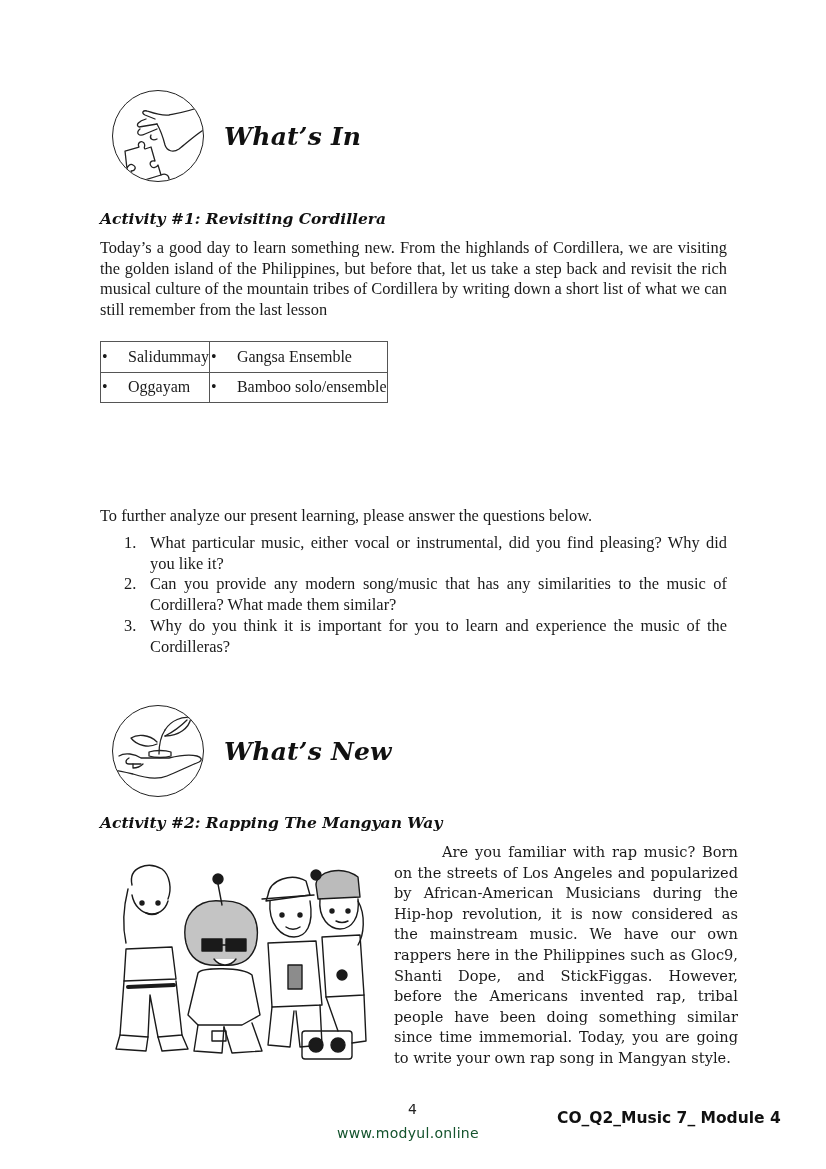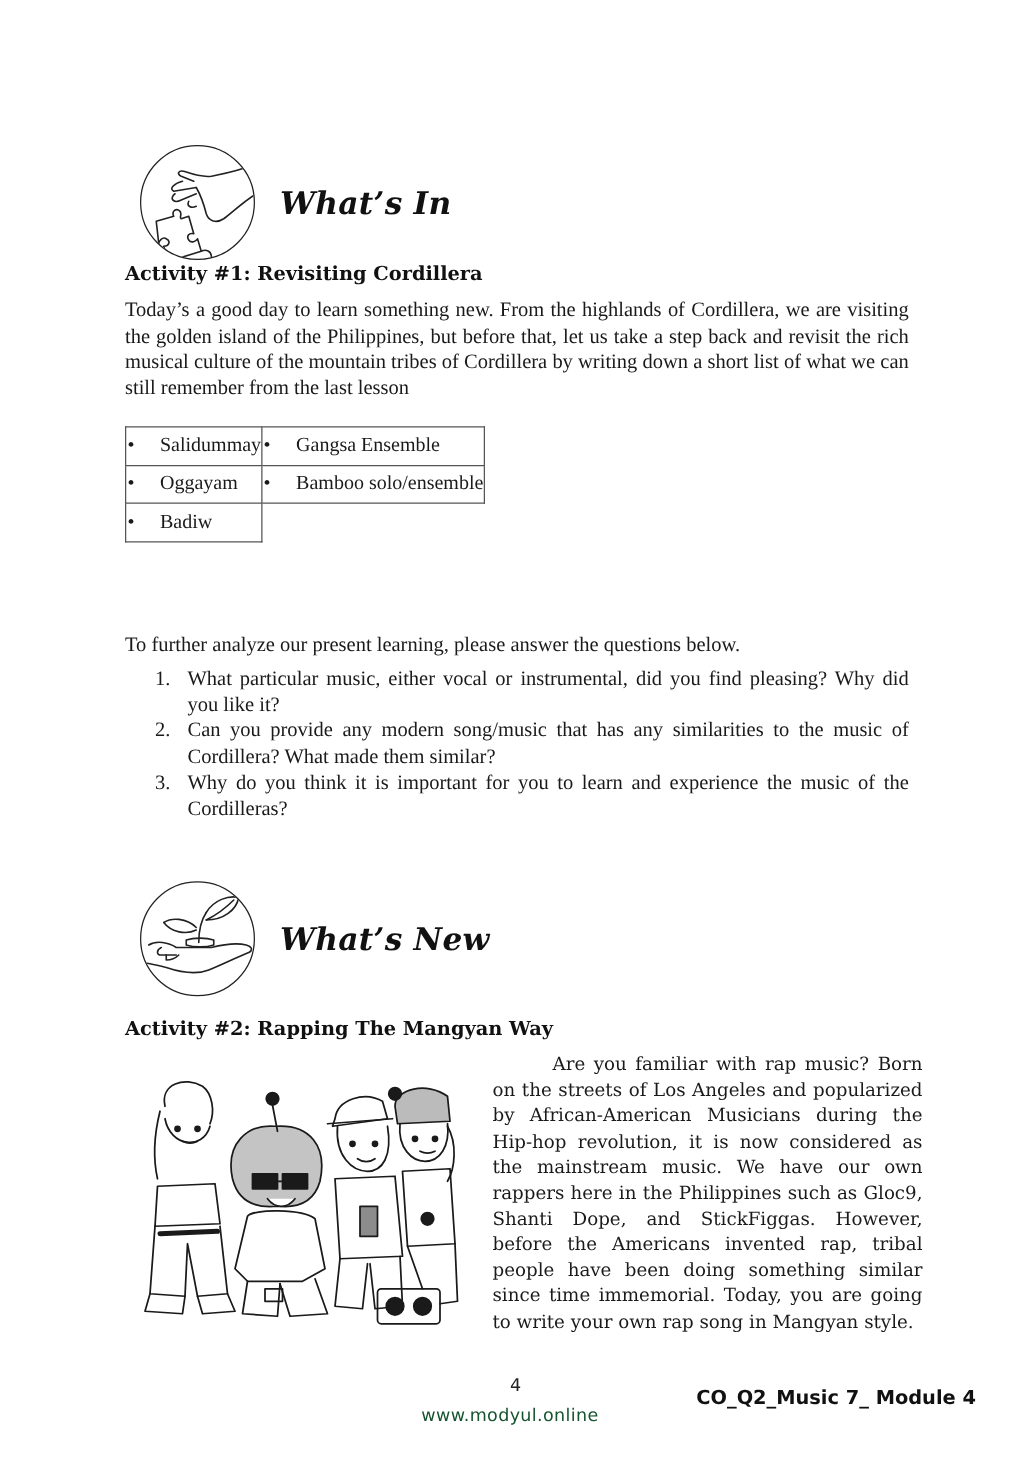--- a/index.html
+++ b/index.html
@@ -3,21 +3,21 @@
   <meta charset="utf-8">
   <style>
     * { margin: 0; padding: 0; box-sizing: border-box; }
     html, body { width: 826px; height: 1169px; background: #ffffff; }
     body { position: relative; font-family: "DejaVu Serif", "Liberation Serif", serif; color: #1a1a1a; overflow: hidden; }
 
     .section-head { position: absolute; left: 112px; display: flex; align-items: center; }
     .circle-icon { width: 92px; height: 92px; border: 1.5px solid #222; border-radius: 50%; position: relative; overflow: hidden; background: #fff; }
     .section-title { font-family: "DejaVu Serif", serif; font-weight: bold; font-style: italic; font-size: 25px; margin-left: 20px; color: #111; letter-spacing: 0.2px; }
 
-    .activity-title { position: absolute; left: 100px; font-family: "DejaVu Serif", serif; font-weight: bold; font-size: 15.5px; color: #111; }
+    .activity-title { position: absolute; left: 100px; font-family: "DejaVu Serif", serif; font-weight: bold; font-size: 15.5px; color: #111; font-style: italic; }
 
     .para { position: absolute; left: 100px; width: 627px; font-family: "Liberation Serif", serif; font-size: 16.4px; line-height: 20.7px; text-align: justify; color: #1a1a1a; }
 
     table.cord { position: absolute; left: 100px; top: 341px; border-collapse: collapse; font-family: "Liberation Serif", serif; font-size: 16px; }
     table.cord td, table.cord th { border: 1px solid #555; }
     table.cord th { font-family: "DejaVu Serif", serif; font-weight: bold; font-size: 13.2px; text-align: center; height: 52px; line-height: 21px; padding: 0 10px; color: #111; }
     table.cord td { height: 30.5px; padding-left: 1px; }
     table.cord td.empty { border: none; border-top: 1px solid #555; }
     .bullet { display: inline-block; width: 26px; }
     .col1 { width: 326px; }
@@ -34,21 +34,21 @@
 
     .illustration { position: absolute; left: 102px; top: 855px; width: 268px; height: 208px; }
 
     .page-num { position: absolute; left: 408px; top: 1101px; font-family: "DejaVu Sans", sans-serif; font-size: 14px; color: #222; }
     .watermark { position: absolute; left: 337px; top: 1125px; font-family: "DejaVu Sans", sans-serif; font-size: 14px; color: #14532d; letter-spacing: 0.3px; }
     .module-code { position: absolute; left: 557px; top: 1109px; font-family: "DejaVu Sans", sans-serif; font-weight: bold; font-size: 15.5px; color: #111; }
   </style>
 </head>
 <body>
 
-<div class="section-head" style="top: 116px; justify-content: flex-end;">
+<div class="section-head" style="top: 90px; justify-content: flex-end;">
   <div class="circle-icon">
     <svg width="92" height="92" viewBox="0 0 92 92">
       <g fill="none" stroke="#222" stroke-width="1.3" stroke-linecap="round" stroke-linejoin="round">
         <path d="M92 14 C78 20 66 22 56 24 C48 25 40 22 34 20 C30 19 28 22 32 24 L42 28"></path>
         <path d="M33 28 C26 30 22 34 26 36 L44 33"></path>
         <path d="M27 38 C22 42 26 46 32 43 L44 38"></path>
         <path d="M44 33 C48 40 50 46 52 54 C54 60 60 62 66 58 C74 52 82 44 92 38"></path>
         <path d="M38 44 C36 48 40 50 44 48"></path>
         <path d="M12 60 L26 56 C24 52 28 49 31 52 C33 55 30 57 32 58 L38 56 L42 70 C38 69 36 72 38 75 C40 78 44 76 45 74 L48 84 L22 92 L18 80 C22 80 24 76 20 74 C17 72 14 76 14 78 Z"></path>
         <path d="M48 84 C52 82 56 84 56 88 L58 92"></path>
@@ -64,24 +64,20 @@
 
 <table class="cord">
   <tbody>
   <tr>
     <td><span class="bullet">•</span><span>Salidummay</span></td>
     <td><span class="bullet">•</span><span>Gangsa Ensemble</span></td>
   </tr>
   <tr>
     <td><span class="bullet">•</span><span>Oggayam</span></td>
     <td><span class="bullet">•</span><span>Bamboo solo/ensemble</span></td>
-  </tr>
-  <tr>
-    <td><span class="bullet">•</span><span>Badiw</span></td>
-    <td class="empty"></td>
   </tr>
 </tbody>
   </table>
 
 <p class="qintro">To further analyze our present learning, please answer the questions below.</p>
 
 <ol class="questions">
   <li>
       <span class="num">1.</span>
       <span class="qtext">What particular music, either vocal or instrumental, did you find pleasing? Why did you like it?</span>

